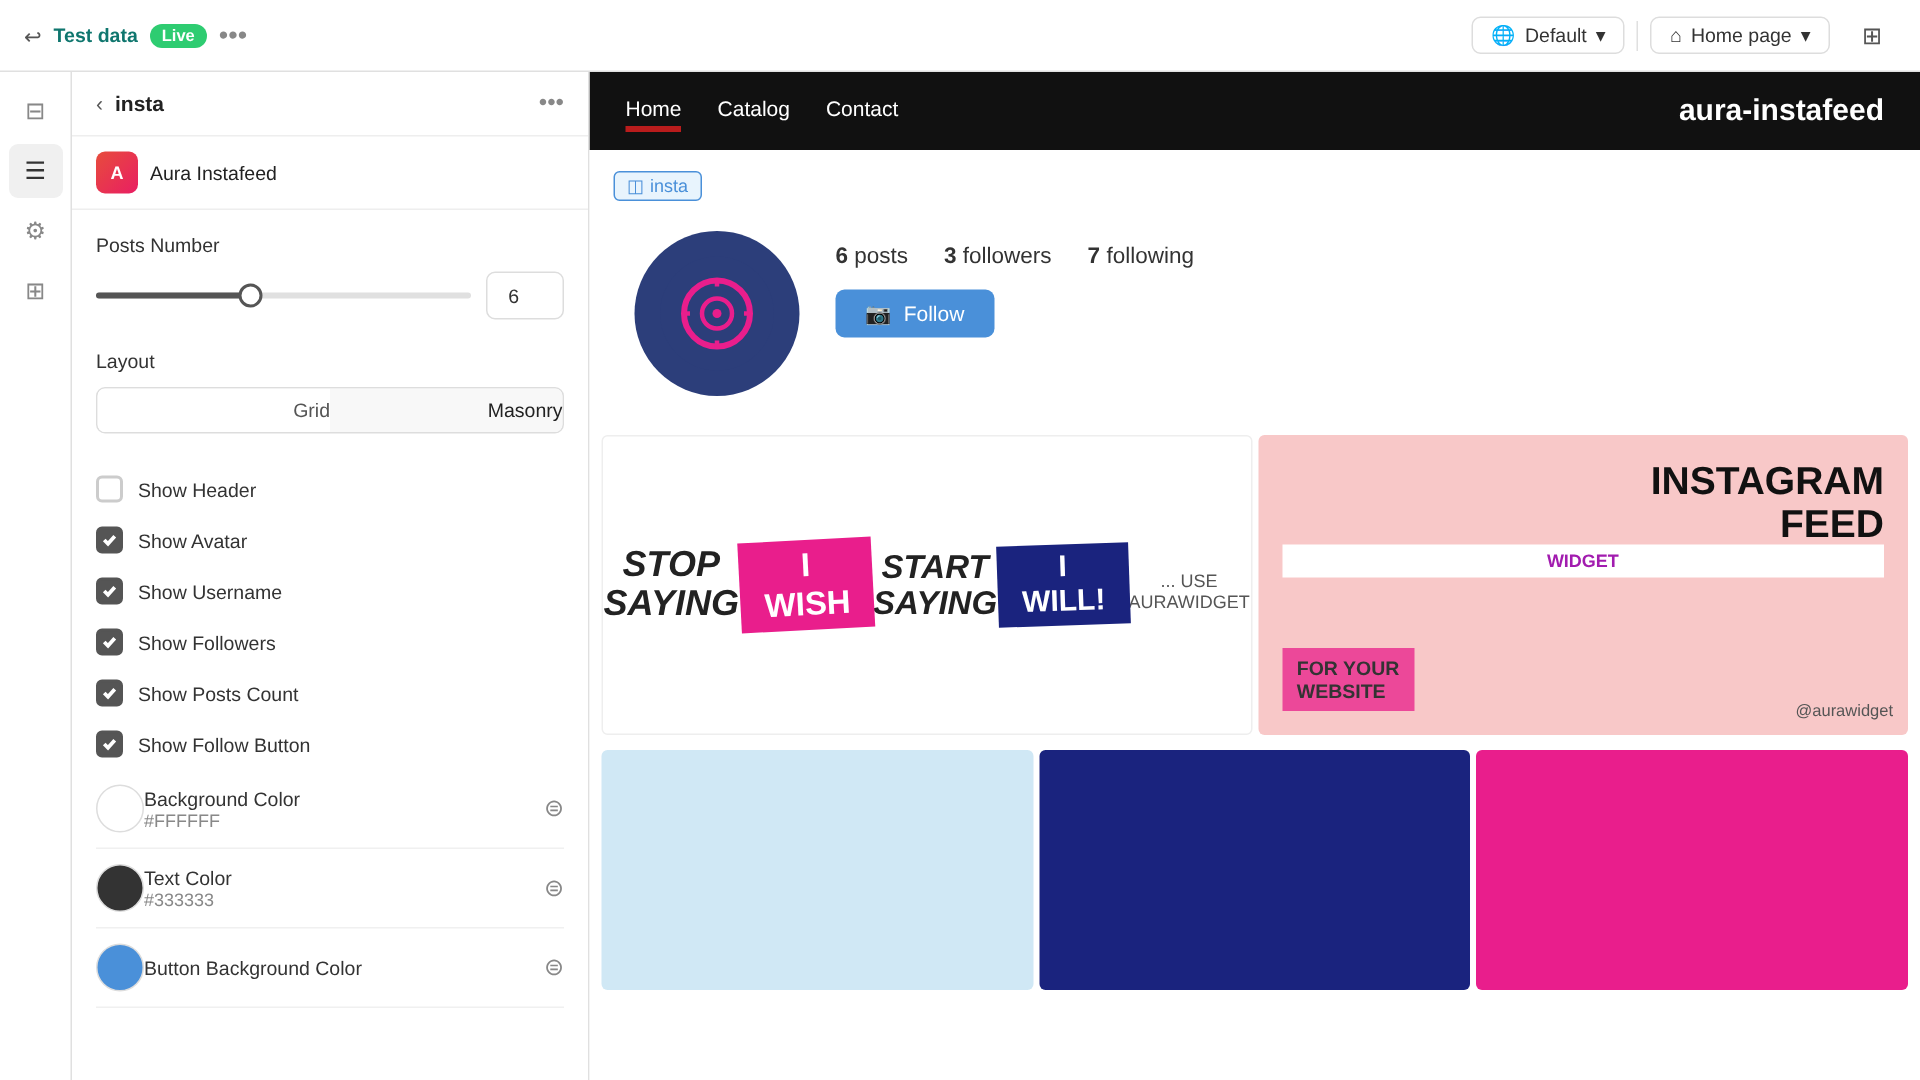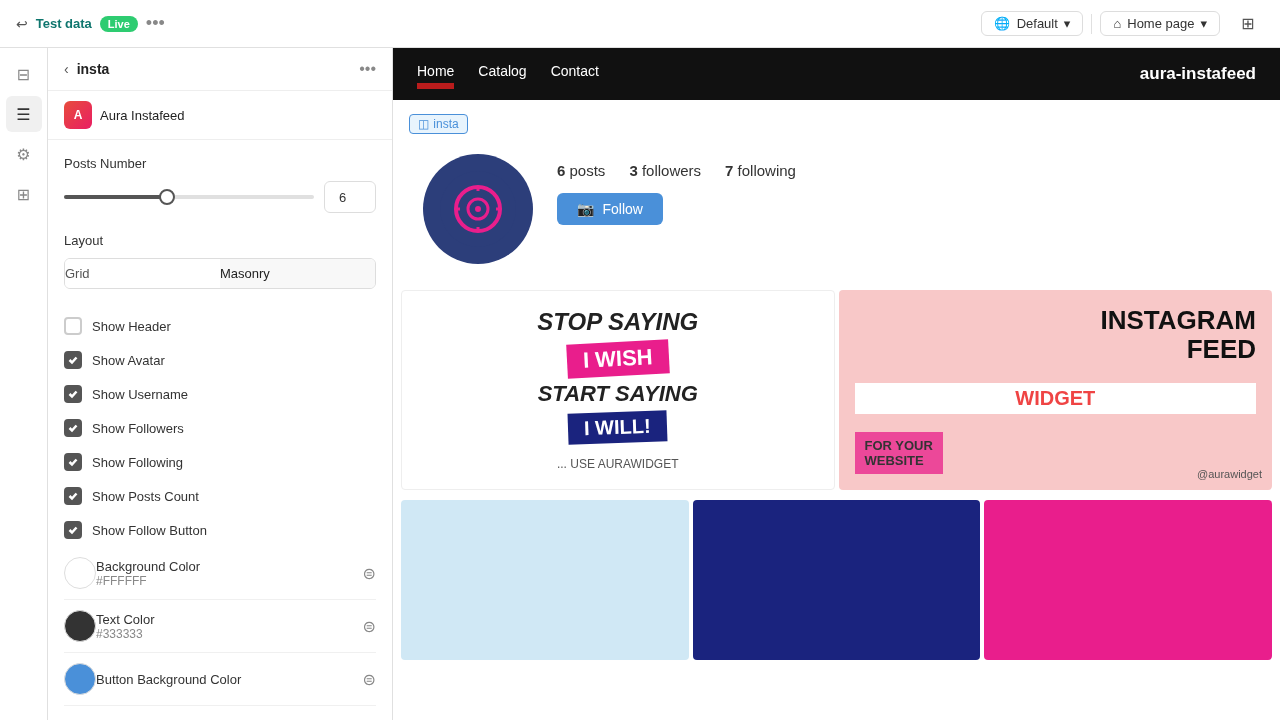--- a/index.html
+++ b/index.html
@@ -41,21 +41,21 @@
 
     
     .slider-row { display: flex; align-items: center; gap: 10px; }
     .slider-track { flex: 1; height: 4px; background: #e0e0e0; border-radius: 2px; position: relative; }
     .slider-fill { height: 100%; background: #555; border-radius: 2px; width: 40%; }
     .slider-thumb { width: 16px; height: 16px; background: #fff; border: 2px solid #555; border-radius: 50%; position: absolute; top: -6px; left: 38%; cursor: pointer; }
     .slider-input { width: 52px; height: 32px; border: 1px solid #ddd; border-radius: 6px; text-align: center; font-size: 13px; color: #333; }
 
     
     .layout-btn-group { display: flex; border: 1px solid #ddd; border-radius: 6px; overflow: hidden; }
-    .layout-btn { flex: 1; padding: 7px 0; font-size: 13px; color: #555; cursor: pointer; background: #fff; border: none; text-align: left; }
+    .layout-btn { flex: 1; padding: 7px 0; font-size: 13px; color: #555; cursor: pointer; background: #fff; border: none; text-align: right; }
     .layout-btn.active { background: #f8f8f8; color: #222; font-weight: 500; }
 
     
     .checkbox-row { display: flex; align-items: center; gap: 10px; padding: 8px 0; }
     .checkbox { width: 18px; height: 18px; border-radius: 4px; border: 2px solid #555; background: #555; display: flex; align-items: center; justify-content: center; cursor: pointer; flex-shrink: 0; }
     .checkbox.unchecked { background: #fff; border-color: #ccc; }
     .checkbox svg { width: 10px; height: 10px; fill: none; stroke: #fff; stroke-width: 2.5; }
     .checkbox-label { font-size: 13px; color: #333; }
 
     
@@ -64,22 +64,22 @@
     .color-info { flex: 1; }
     .color-name { font-size: 13px; color: #333; font-weight: 500; }
     .color-value { font-size: 12px; color: #888; }
     .color-menu { color: #888; cursor: pointer; }
 
     
     .preview-area { flex: 1; background: #f5f5f5; overflow: hidden; display: flex; flex-direction: column; }
     .preview-topnav { background: #111; color: #fff; display: flex; align-items: center; padding: 0 24px; height: 52px; }
     .preview-nav-links { display: flex; gap: 24px; flex: 1; }
     .preview-nav-link { font-size: 14px; color: #fff; cursor: pointer; padding: 4px 0; }
-    .preview-nav-link.active { border-bottom: 6px solid #b91c1c; }
-    .preview-nav-brand { font-size: 17px; font-weight: 600; color: #fff; }
+    .preview-nav-link.active { border-bottom: 4px solid #b91c1c; }
+    .preview-nav-brand { font-size: 20px; font-weight: 600; color: #fff; }
 
     .preview-content { flex: 1; overflow-y: auto; background: #fff; }
     .insta-tag { display: inline-flex; align-items: center; gap: 4px; background: #e8f4fd; border: 1px solid #4a90d9; border-radius: 4px; font-size: 12px; color: #4a90d9; padding: 2px 8px; margin: 8px 0 0 8px; }
 
     .profile-section { display: flex; align-items: flex-start; gap: 24px; padding: 20px 30px 16px 30px; }
     .avatar-circle { width: 110px; height: 110px; border-radius: 50%; background: #2c3e7a; display: flex; align-items: center; justify-content: center; flex-shrink: 0; overflow: hidden; }
     .avatar-inner { width: 100%; height: 100%; display: flex; align-items: center; justify-content: center; }
     .avatar-svg { width: 80px; height: 80px; }
 
     .profile-info { padding-top: 8px; }
@@ -87,30 +87,30 @@
     .profile-stats { display: flex; gap: 24px; margin-bottom: 14px; }
     .stat-item { font-size: 15px; color: #333; }
     .stat-item strong { font-weight: 700; }
     .follow-btn { display: flex; align-items: center; gap: 8px; background: #4a90d9; color: #fff; border: none; border-radius: 6px; padding: 8px 20px; font-size: 14px; font-weight: 500; cursor: pointer; }
     .follow-btn-icon { font-size: 14px; }
 
     .feed-grid { padding: 10px 8px; display: grid; grid-template-columns: repeat(2, 1fr); gap: 4px; }
     .feed-item { background: #f0f0f0; border-radius: 4px; overflow: hidden; height: 200px; display: flex; align-items: center; justify-content: center; }
     .feed-item-pink { background: #f8d7da; }
 
-    .feed-text-card { display: flex; flex-direction: column; align-items: center; justify-content: center; padding: 16px; text-align: center; height: 100%; }
+    .feed-text-card { display: flex; flex-direction: row; align-items: center; justify-content: center; padding: 16px; text-align: center; height: 100%; }
     .stop-saying { font-size: 24px; font-weight: 900; font-style: italic; color: #222; line-height: 1.1; }
     .i-wish { background: #e91e8c; color: #fff; font-size: 22px; font-weight: 900; padding: 4px 16px; margin: 6px 0; transform: rotate(-3deg); display: inline-block; }
     .start-saying { font-size: 22px; font-weight: 900; font-style: italic; color: #222; line-height: 1.1; }
     .i-will { background: #1a237e; color: #fff; font-size: 20px; font-weight: 900; padding: 4px 16px; margin: 6px 0; transform: rotate(-2deg); display: inline-block; }
     .use-text { font-size: 12px; color: #555; margin-top: 8px; }
 
     .pink-card { padding: 16px; display: flex; flex-direction: column; justify-content: space-between; height: 100%; position: relative; }
     .pink-card-title { font-size: 26px; font-weight: 900; color: #111; line-height: 1.1; text-align: right; }
-    .pink-card-sub { background: #fff; font-size: 20px; font-weight: 900; color: #ef4444; padding: 4px 10px; text-align: center; margin-top: 20px; }
+    .pink-card-sub { background: #fff; font-size: 12px; font-weight: 900; color: #a21caf; padding: 4px 10px; text-align: center; margin-top: 0; }
     .pink-card-bottom { display: flex; align-items: flex-end; justify-content: space-between; }
     .pink-card-label { background: #ec4899; padding: 6px 10px; font-size: 13px; font-weight: 600; color: #333; }
     .pink-card-handle { font-size: 11px; color: #555; position: absolute; bottom: 10px; right: 10px; }
   </style>
 </head>
 <body>
 
 <div class="topbar">
   <div class="topbar-left">
     <span class="back-icon">↩</span>
@@ -197,28 +197,20 @@
         </div>
         <span class="checkbox-label">Show Username</span>
       </div>
       <div class="checkbox-row">
         <div class="checkbox">
           <svg viewBox="0 0 10 10">
               <polyline points="1.5,5 4,7.5 8.5,2.5"></polyline>
             </svg>
         </div>
         <span class="checkbox-label">Show Followers</span>
-      </div>
-      <div class="checkbox-row">
-        <div class="checkbox">
-          <svg viewBox="0 0 10 10">
-              <polyline points="1.5,5 4,7.5 8.5,2.5"></polyline>
-            </svg>
-        </div>
-        <span class="checkbox-label">Show Following</span>
       </div>
       <div class="checkbox-row">
         <div class="checkbox">
           <svg viewBox="0 0 10 10">
               <polyline points="1.5,5 4,7.5 8.5,2.5"></polyline>
             </svg>
         </div>
         <span class="checkbox-label">Show Posts Count</span>
       </div>
       <div class="checkbox-row">

